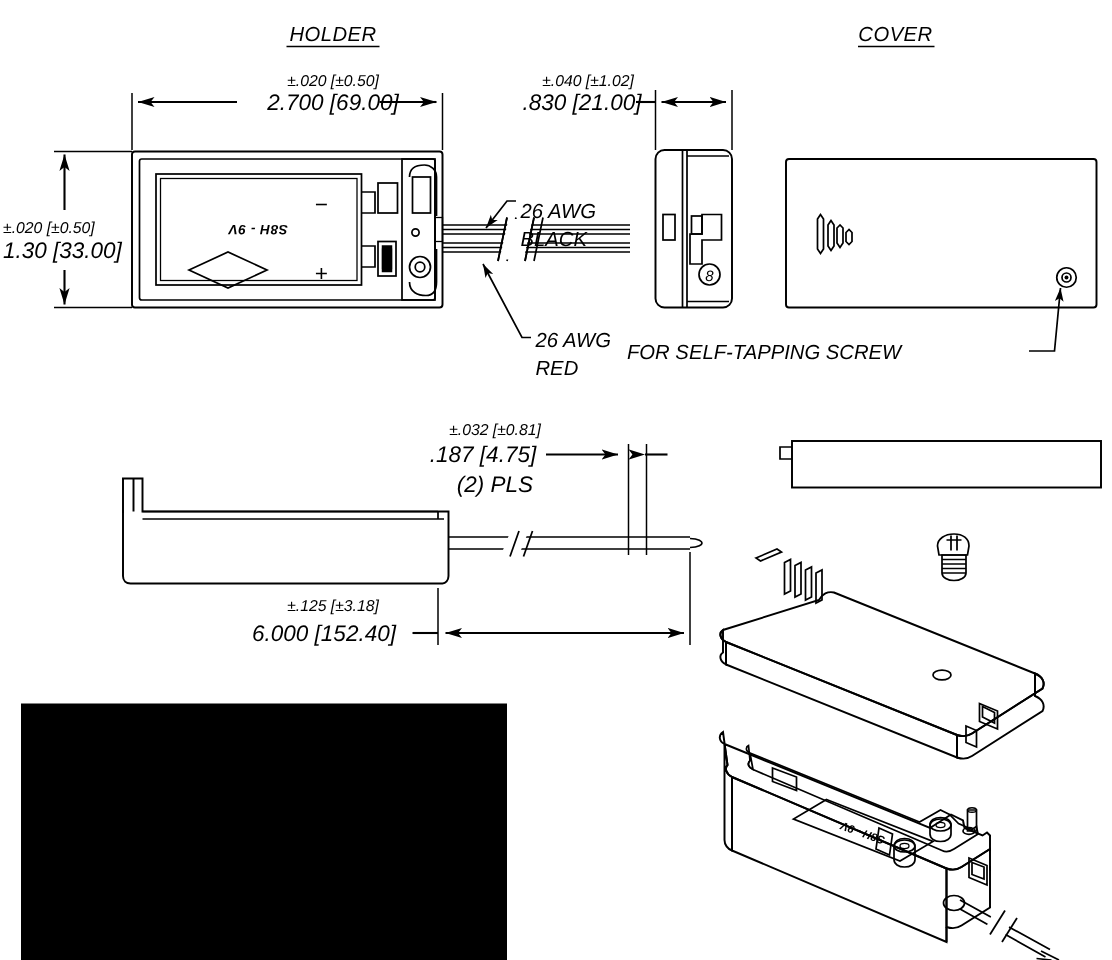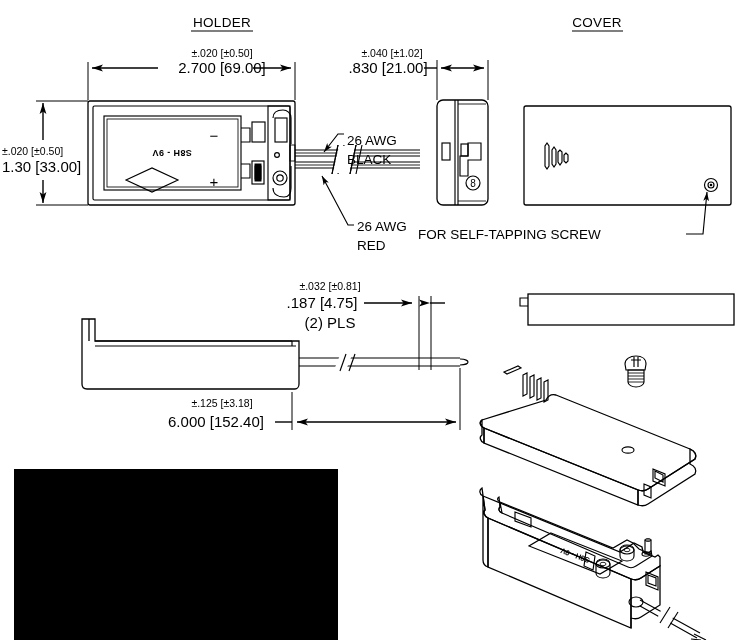--- a/index.html
+++ b/index.html
@@ -13,20 +13,21 @@
     position: relative;
     overflow: hidden;
     font-family: "Liberation Sans", sans-serif;
     color: #000000;
   }
   #drawing-root {
     position: absolute;
     left: 0; top: 0;
     width: 741px;
     height: 640px;
+    font-style: italic;
   }
   svg.sheet {
     position: absolute;
     left: 0; top: 0;
     width: 741px;
     height: 640px;
     display: block;
   }
   text {
     font-family: "Liberation Sans", sans-serif;

